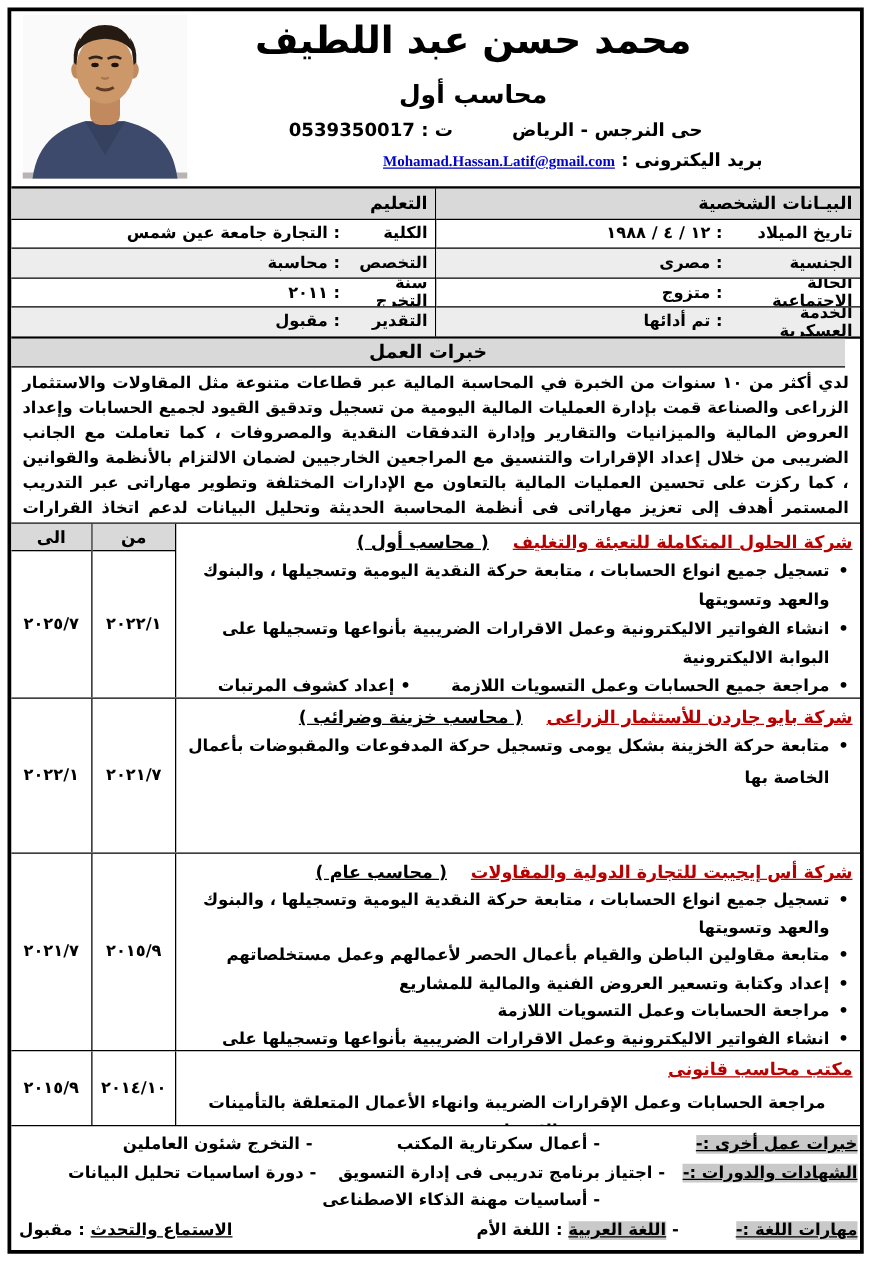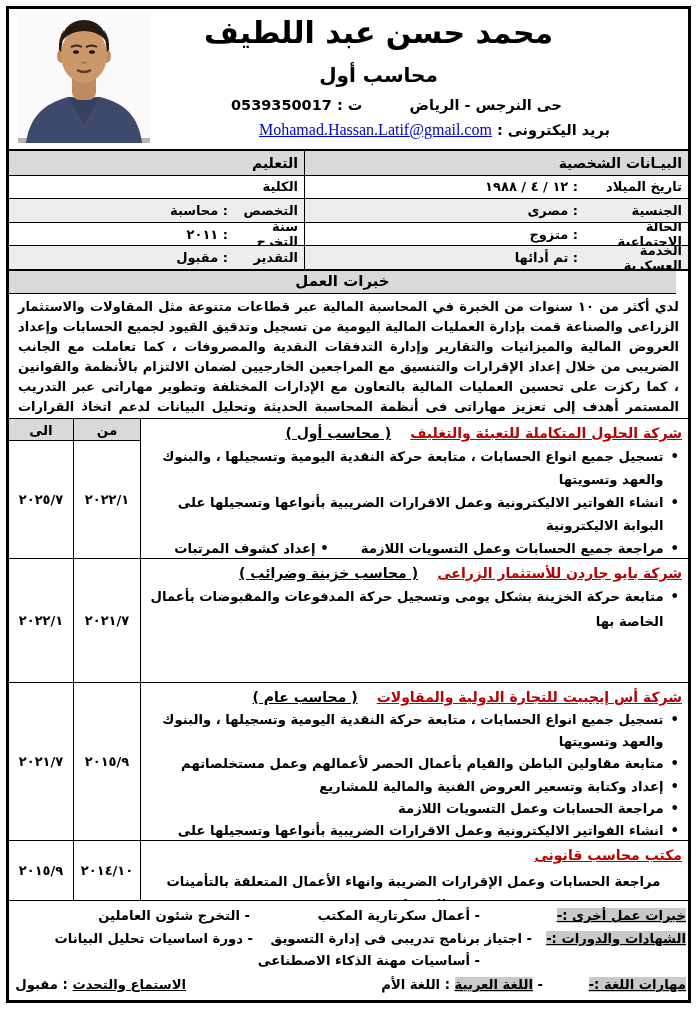--- a/index.html
+++ b/index.html
@@ -16,27 +16,27 @@
   
   .header{position:absolute;top:0;left:0;right:0;height:140px;}
   .photo{position:absolute;left:9px;top:3px;width:132px;height:131px;}
   .name{position:absolute;top:4px;left:90px;right:30px;text-align:center;
         font-size:30px;font-weight:bold;line-height:1.35;}
   .role-title{position:absolute;top:54px;left:90px;right:30px;text-align:center;
         font-size:20px;font-weight:bold;}
   .address{position:absolute;top:88px;right:126px;font-size:14.5px;font-weight:bold;}
   .phone{position:absolute;top:88px;left:222px;font-size:14.5px;font-weight:bold;direction:rtl;}
   .email-row{position:absolute;top:112px;right:78px;font-size:14.5px;font-weight:bold;direction:rtl;}
-  .email-link{color:#0000C8;text-decoration:underline;font-weight:normal;
-        font-family:"Liberation Serif","DejaVu Serif",serif;font-size:16px;direction:ltr;unicode-bidi:embed;cursor:pointer;}
+  .email-link{color:#0000C8;text-decoration:underline;font-weight:bold;
+        font-family:"Liberation Serif","DejaVu Serif",serif;font-size:12px;direction:ltr;unicode-bidi:embed;cursor:pointer;}
   
   .info-tables{position:absolute;top:140px;left:0;right:0;height:122px;
         border-top:2px solid #000;border-bottom:2px solid #000;display:flex;}
   .itable{display:grid;grid-template-rows:repeat(5,1fr);height:100%;}
-  .itable.personal{width:384px;border-left:1.5px solid #000;}
+  .itable.personal{width:340px;border-left:1.5px solid #000;}
   .itable.education{flex:1;}
   .irow{display:flex;align-items:center;padding-right:6px;font-size:13px;font-weight:bold;overflow:hidden;}
   .irow + .irow{border-top:1px solid #000;}
   .irow.head{background:#D9D9D9;font-size:14px;}
   .irow:nth-child(odd):not(.head){background:#EDEDED;}
   .ilbl{flex:0 0 auto;}
   .personal .ilbl{width:104px;}
   .education .ilbl{width:70px;}
   .ival{flex:1;}
   
@@ -128,20 +128,21 @@
         </div>
       <div class="irow">
           <span class="ilbl">الخدمة العسكرية</span>
           <span class="ival">: تم أدائها</span>
         </div>
     </div>
     <div class="itable education">
       <div class="irow head">التعليم</div>
       <div class="irow">
           <span class="ilbl">الكلية</span>
+          <span class="ival">: التجارة جامعة عين شمس</span>
         </div>
       <div class="irow">
           <span class="ilbl">التخصص</span>
           <span class="ival">: محاسبة</span>
         </div>
       <div class="irow">
           <span class="ilbl">سنة التخرج</span>
           <span class="ival">: ٢٠١١</span>
         </div>
       <div class="irow">

